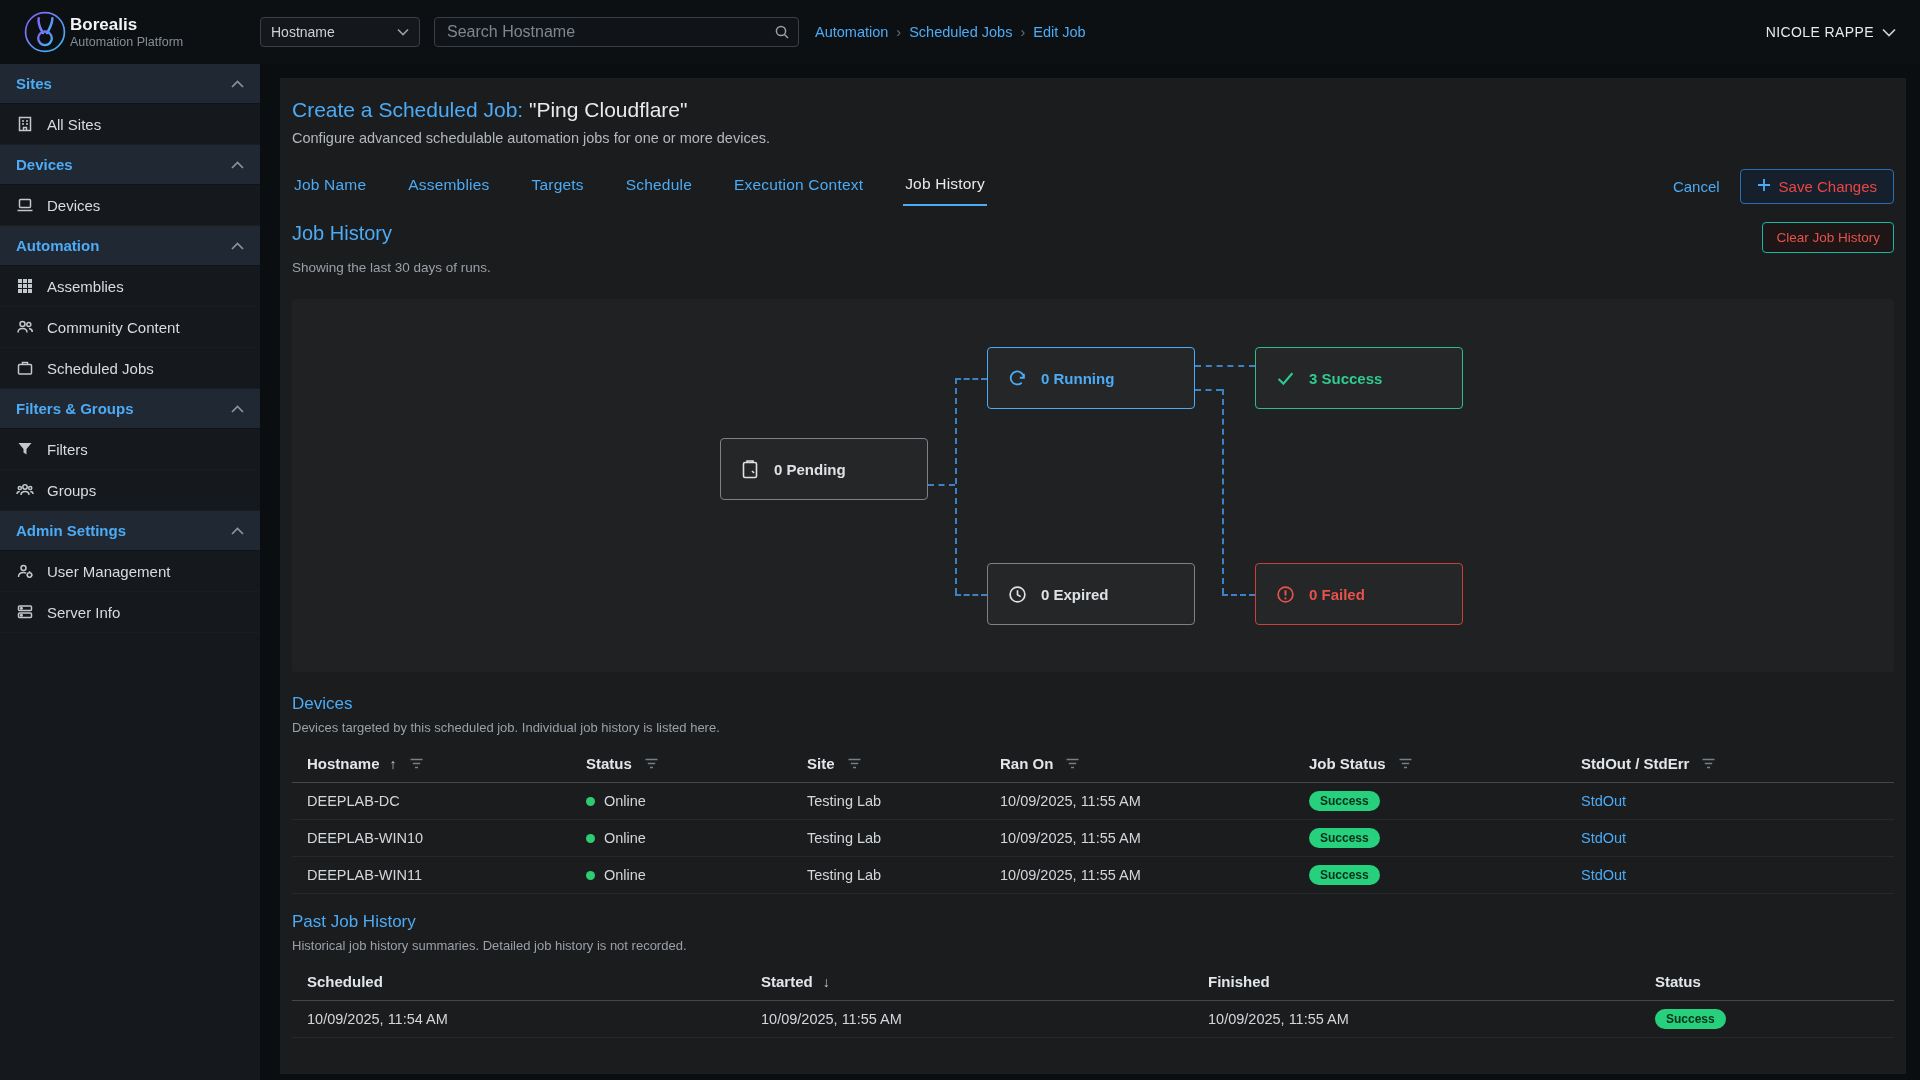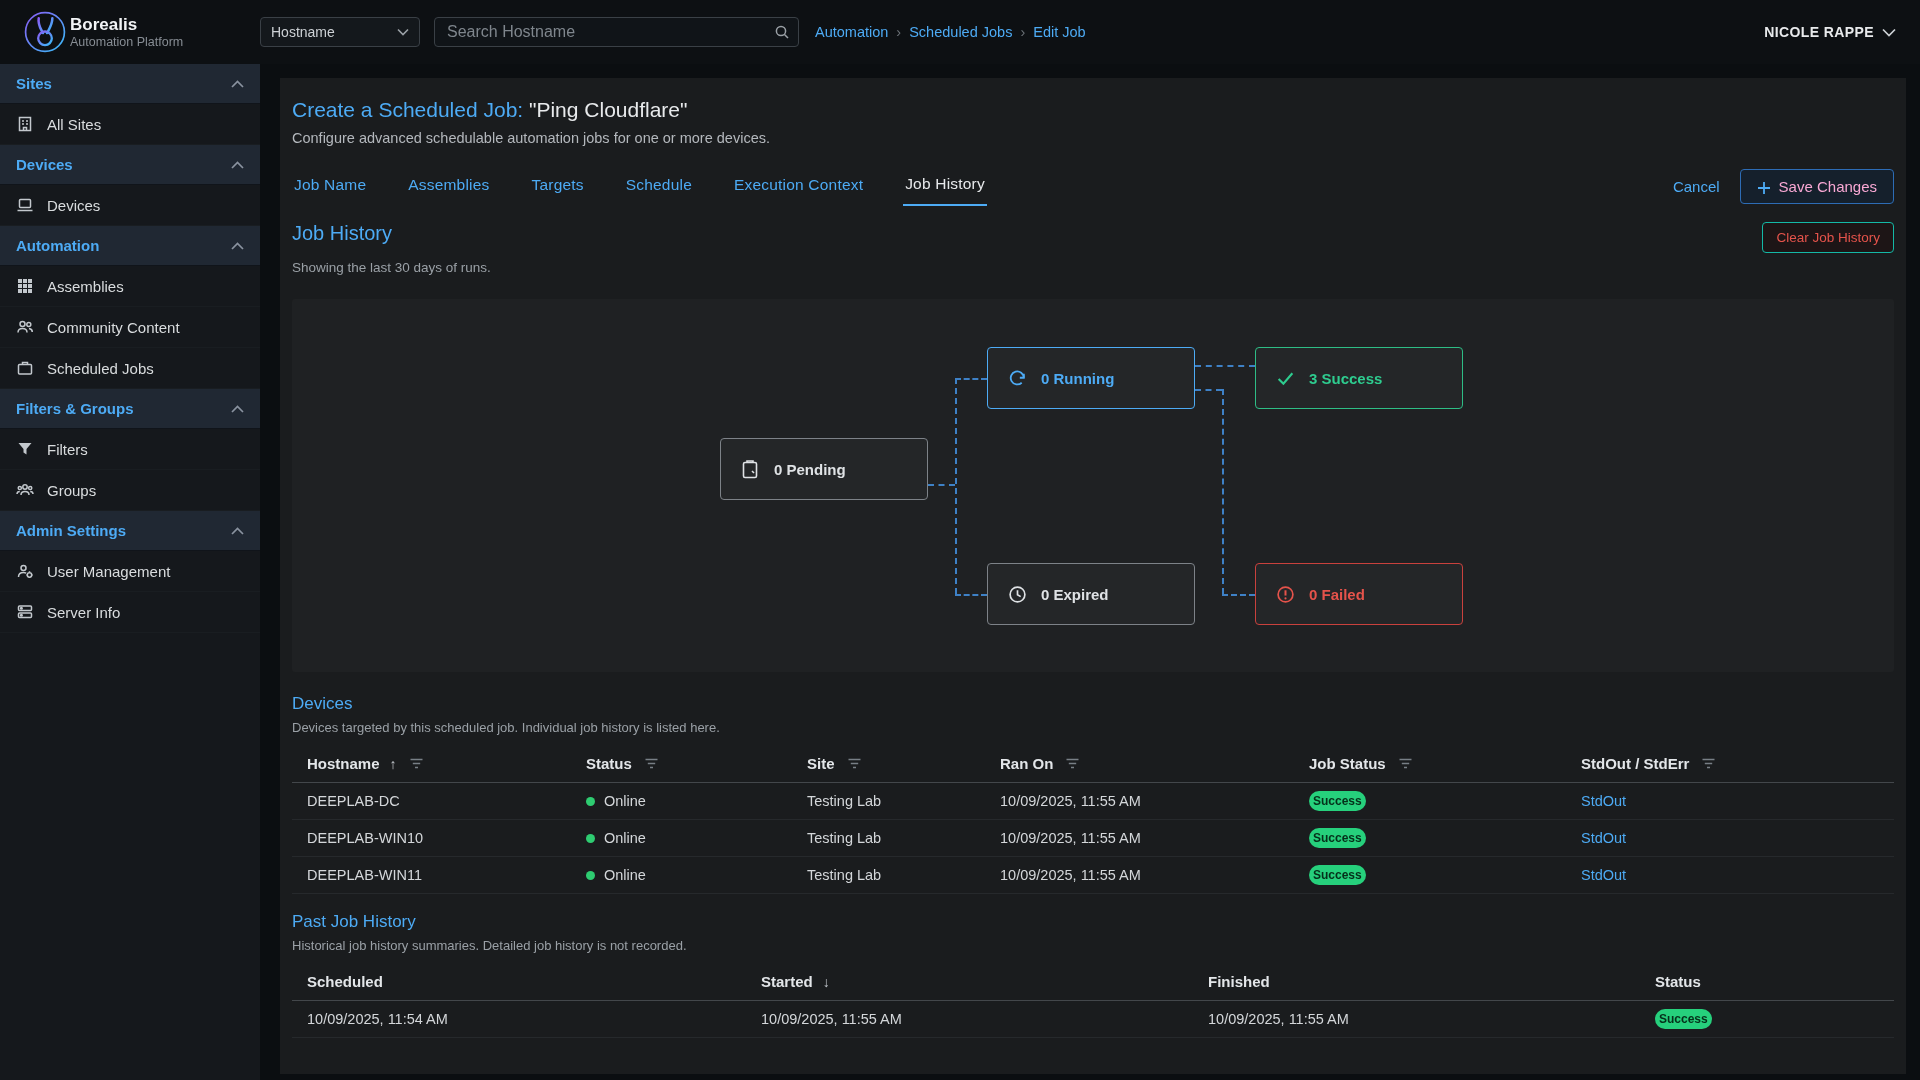--- a/index.html
+++ b/index.html
@@ -33,21 +33,21 @@
     width:365px; height:30px; background:#101418; border:1px solid #3a4046;
     border-radius:4px; color:#cdd1d5; font-size:16px; padding:0 34px 0 12px;
     font-family:"Liberation Sans", sans-serif; outline:none;
   }
   .searchbox input::placeholder { color:#7f868d; }
   .searchbox .s-icon { position:absolute; right:9px; top:7px; color:#9aa0a6; }
   .breadcrumb { display:flex; align-items:center; gap:8px; margin-left:16px; font-size:14.5px; }
   .breadcrumb .crumb { color:#4dabf5; cursor:pointer; }
   .breadcrumb .sep { color:#6b7177; }
   .userbox { margin-left:auto; display:flex; align-items:center; gap:8px; cursor:pointer; }
-  .username { font-size:14px; font-weight:bold; letter-spacing:0.4px; color:#e8eaec; }
+  .username { font-size:14px; font-weight:normal; letter-spacing:0.4px; color:#e8eaec; }
 
   
   .sidebar {
     position:absolute; top:64px; left:0; width:260px; bottom:0;
     background:#15181c;
   }
   .side-section-header {
     height:40px; background:#202833; display:flex; align-items:center;
     justify-content:space-between; padding:0 16px; cursor:pointer;
     border-bottom:1px solid #10141a;
@@ -72,21 +72,21 @@
 
   .tabs-row { display:flex; align-items:center; height:40px; }
   .tab {
     font-size:15.5px; color:#4dabf5; margin-right:38px; padding:9px 2px 11px 2px;
     cursor:pointer; letter-spacing:0.2px;
   }
   .tab.active { color:#e8eaec; border-bottom:2px solid #4dabf5; }
   .tabs-actions { margin-left:auto; display:flex; align-items:center; gap:20px; }
   .cancel-link { color:#4dabf5; font-size:15px; cursor:pointer; }
   .save-btn {
-    display:flex; align-items:flex-end; gap:8px; color:#f9a8d4; font-size:15px;
+    display:flex; align-items:flex-start; gap:8px; color:#ef4444; font-size:15px;
     border:1px solid #2d6cb5; background:#15202c; border-radius:4px;
     padding:8px 16px; cursor:pointer;
   }
 
   .section-row { display:flex; align-items:flex-start; margin-top:16px; }
   .jh-heading { font-size:20px; color:#4dabf5; }
   .clear-btn {
     margin-left:auto; color:#e5534b; border:1px solid #14b8a6; background:#1d1516;
     font-size:13.5px; border-radius:4px; padding:7px 13px; cursor:pointer;
   }
@@ -121,21 +121,21 @@
   .past-cols { grid-template-columns:454px 447px 447px 1fr; }
   .tbl-head { height:38px; border-bottom:1px solid #43474b; font-size:15px; color:#e3e6e9; font-weight:bold; }
   .tbl-head .cell { display:flex; align-items:center; gap:10px; }
   .tbl-row { height:37px; border-bottom:1px solid #26292c; font-size:14.5px; color:#d4d7da; }
   .cell { padding-left:15px; }
   .sort-ic { color:#c3c8cd; font-size:14px; }
   .filter-ic { color:#787f86; cursor:pointer; margin-left:2px; }
   .dot { width:9px; height:9px; border-radius:50%; background:#2ecc71; display:inline-block; margin-right:9px; }
   .badge {
     display:inline-block; background:#26d07c; color:#05301a; font-size:12px;
-    font-weight:bold; border-radius:10px; padding:3px 4px;
+    font-weight:bold; border-radius:10px; padding:3px 11px;
   }
   .link { color:#4dabf5; cursor:pointer; }
 </style>
 </head>
 <body>
 
 <div class="topbar">
   <div class="brand">
     <span>
       <svg width="42" height="42" viewBox="0 0 40 40" fill="none">

